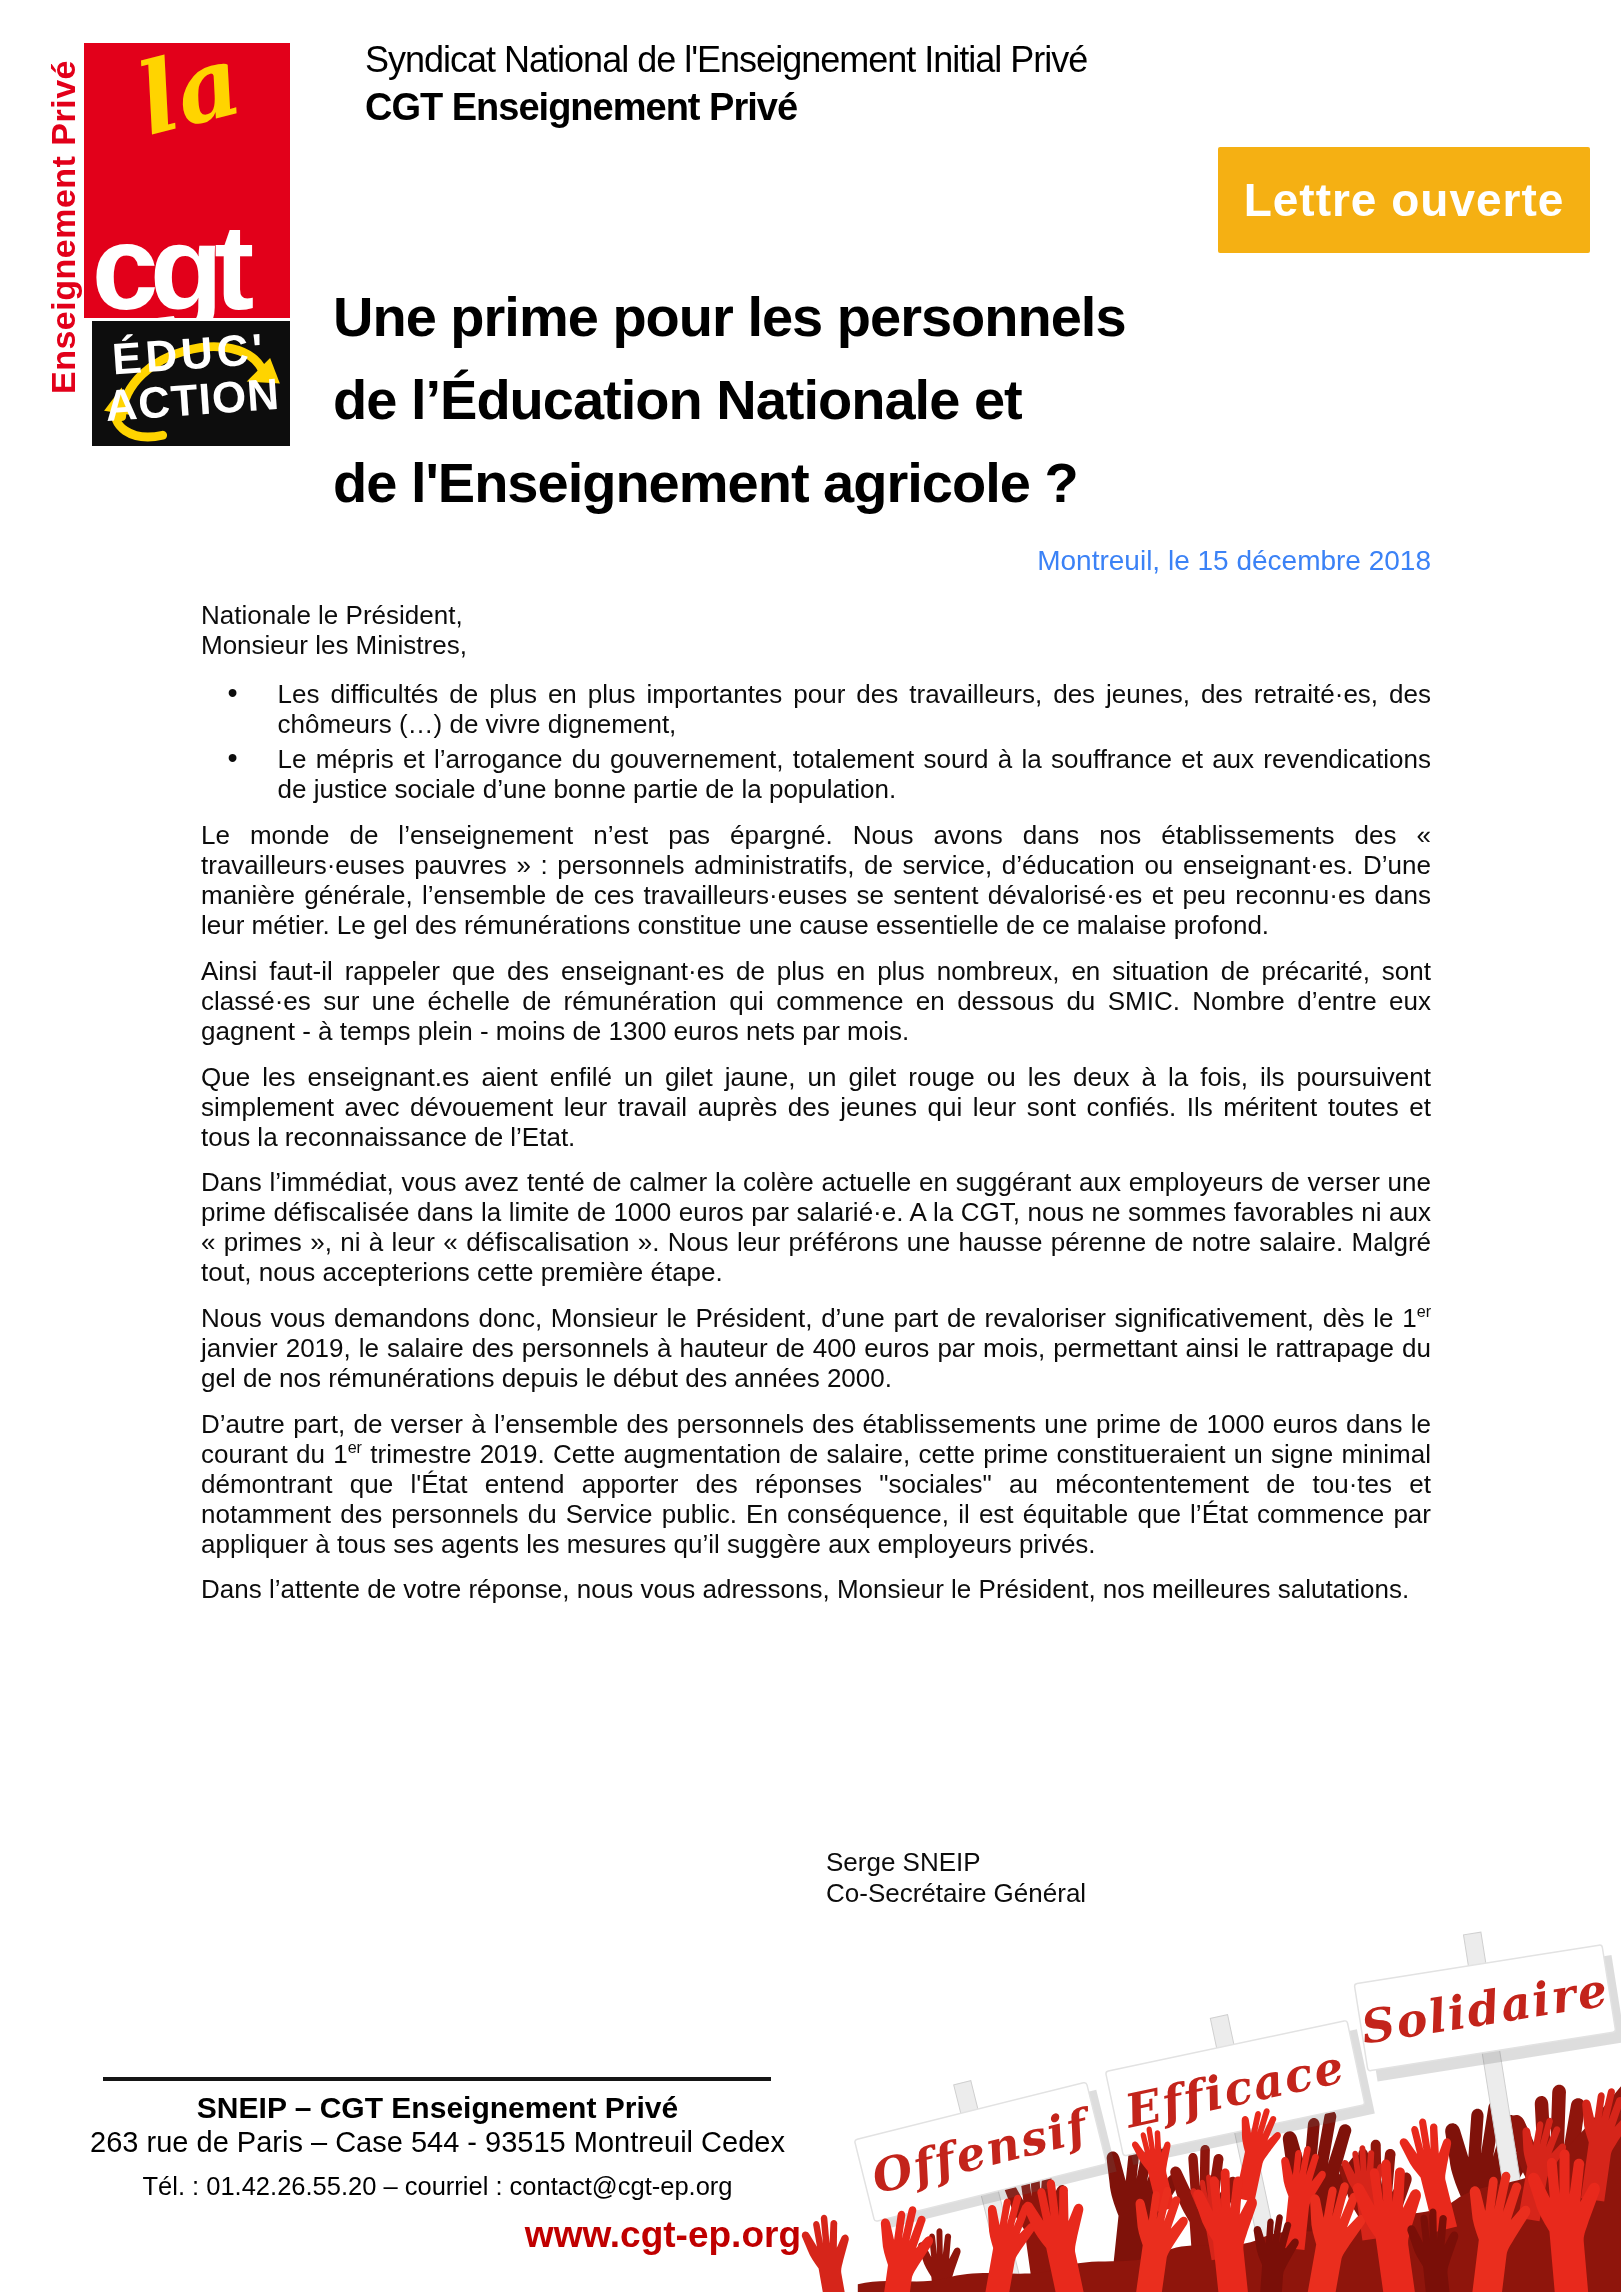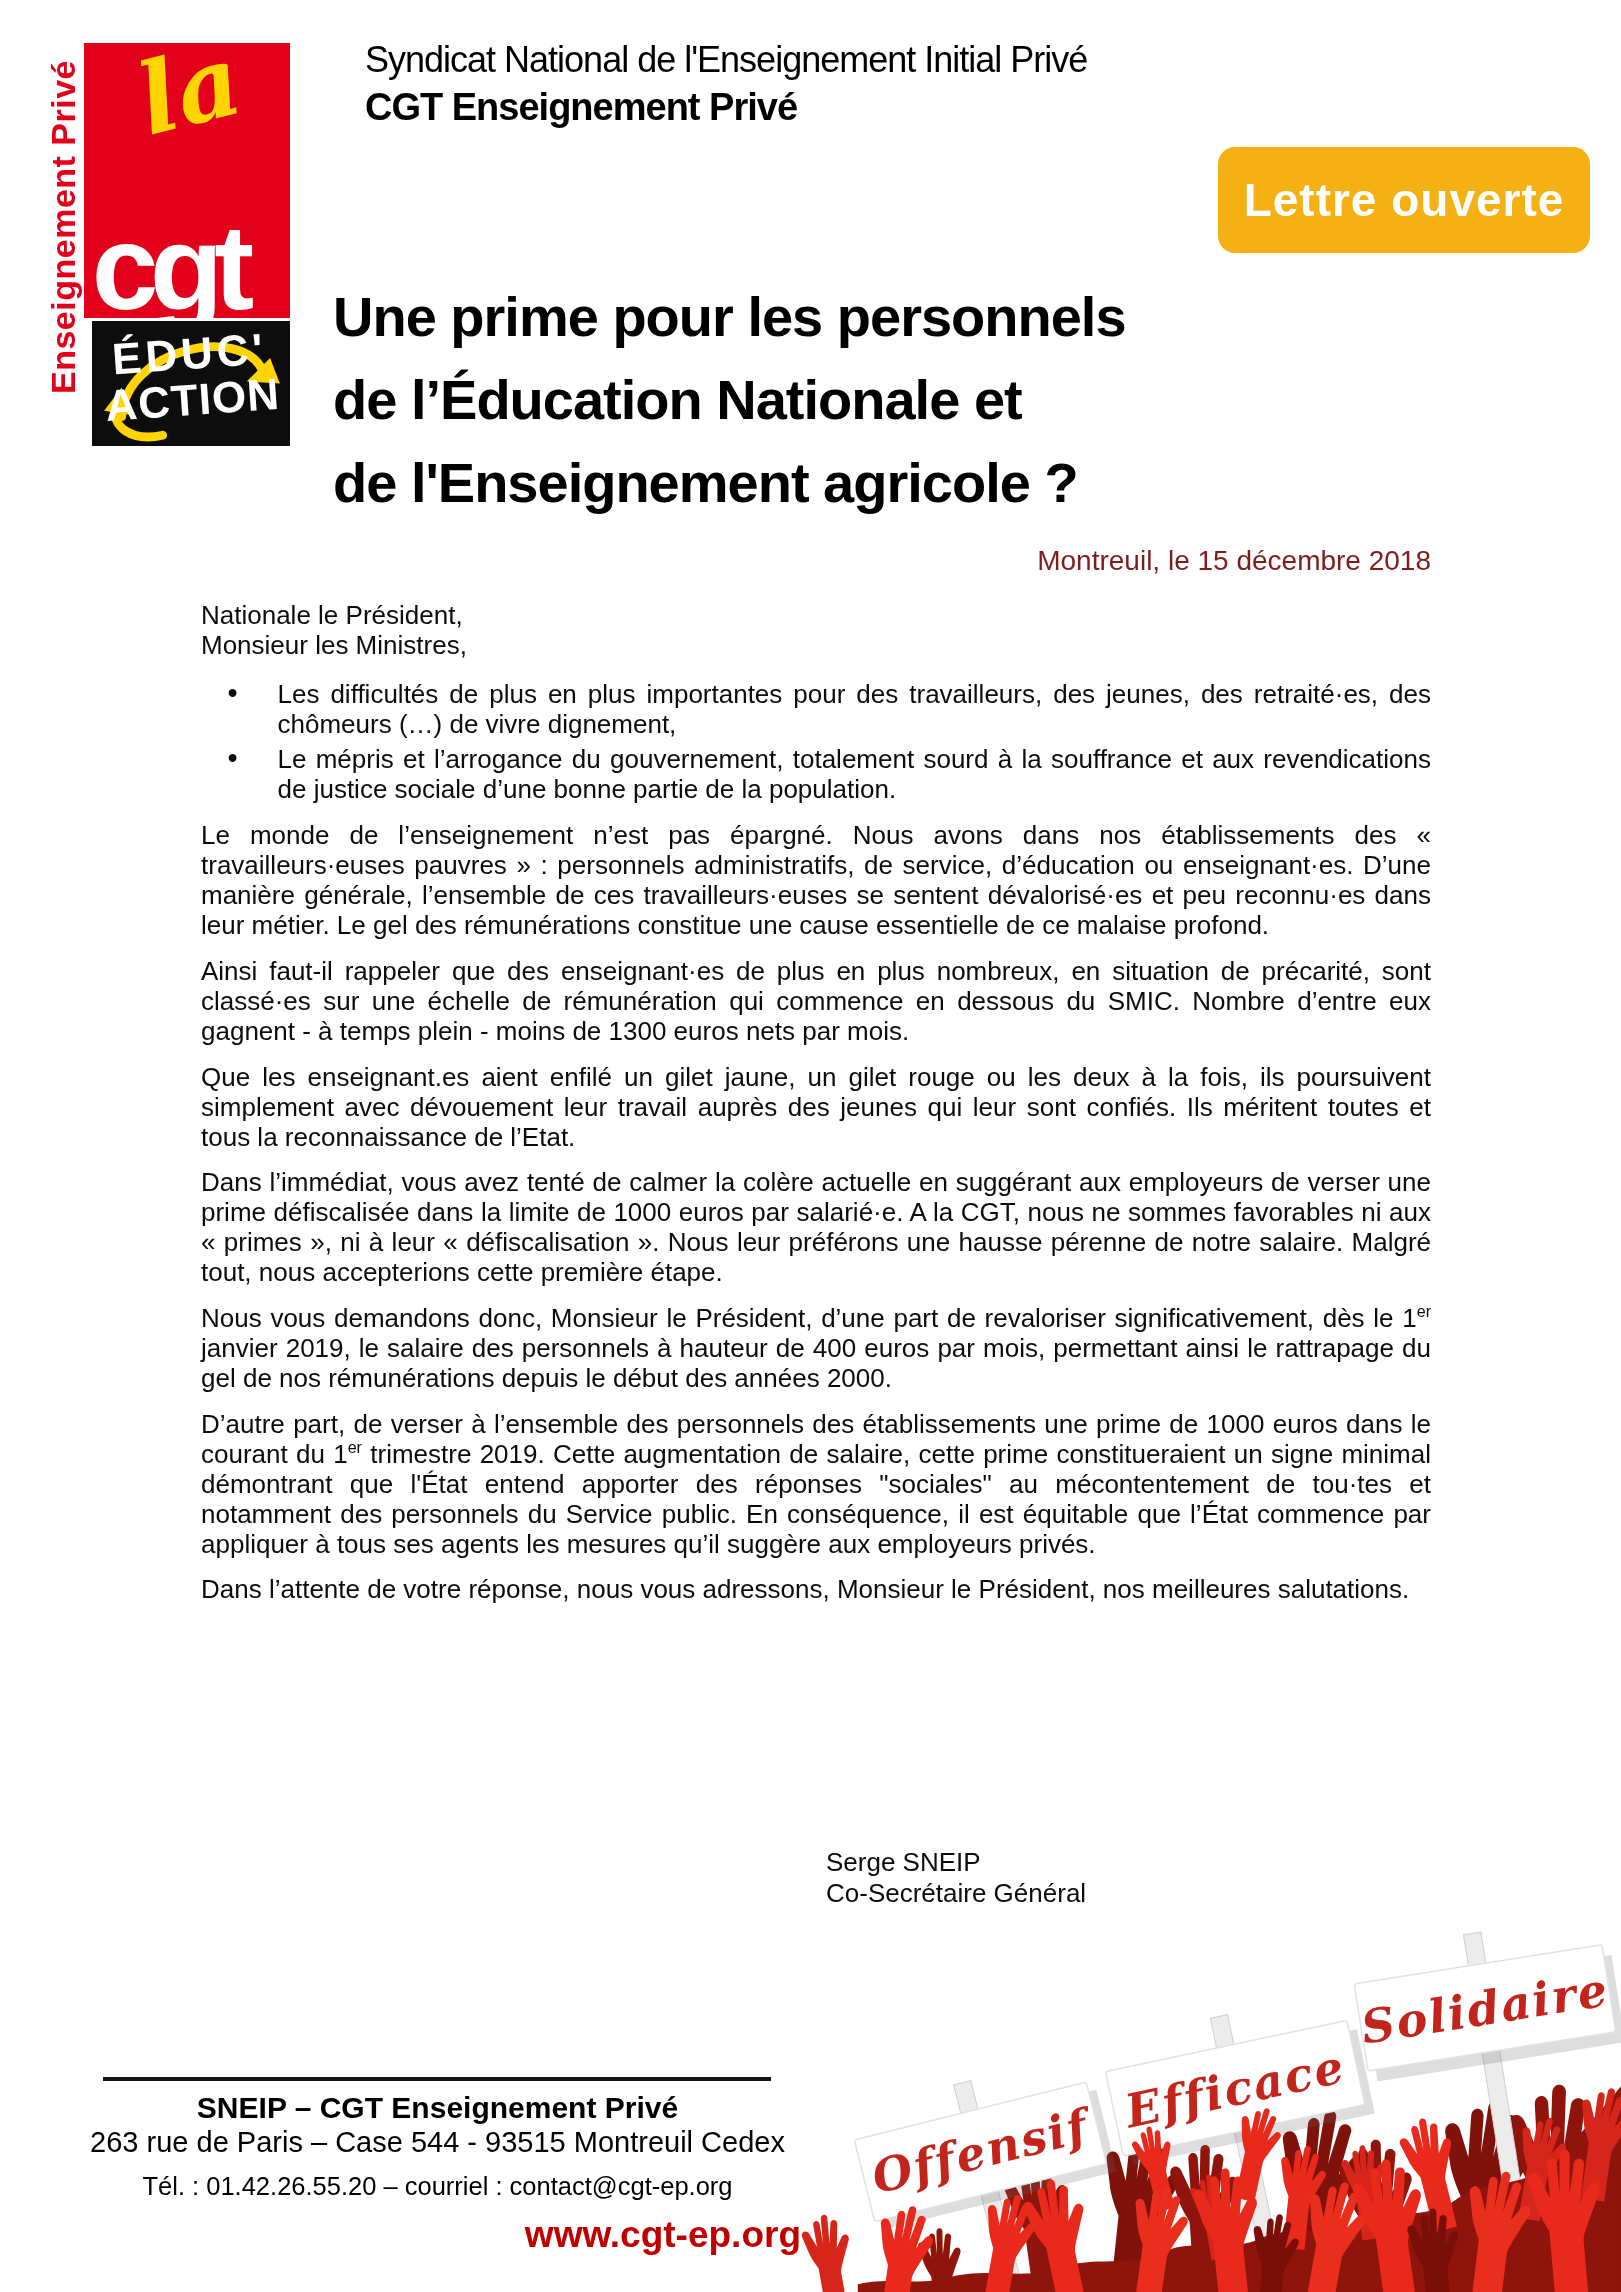--- a/index.html
+++ b/index.html
@@ -20,27 +20,27 @@
        font-weight:bold;transform:rotate(-4deg);line-height:1.05;}
   .educ-l1{font-size:44px;letter-spacing:3.9px;}
   .educ-l2{font-size:44px;letter-spacing:1px;}
   .educ-arrows{position:absolute;left:0;top:0;width:198px;height:125px;}
 
   
   .header-line1{position:absolute;left:365px;top:39px;font-size:36px;letter-spacing:-1px;color:#000;white-space:nowrap;}
   .header-line2{position:absolute;left:365px;top:86px;font-size:38px;font-weight:bold;letter-spacing:-1px;color:#000;white-space:nowrap;}
 
   .badge{position:absolute;left:1218px;top:147px;width:372px;height:106px;background:#F5B013;
-         border-radius:17px;display:flex;align-items:center;justify-content:center;}
+         border-radius:2px;display:flex;align-items:center;justify-content:center;}
   .badge span{color:#fff;font-weight:bold;font-size:46px;letter-spacing:1px;}
 
   .title{position:absolute;left:333px;top:275px;width:1225px;text-align:left;
          color:#000000;font-weight:bold;font-size:56px;line-height:83px;letter-spacing:-1px;}
 
-  .date{position:absolute;left:201px;top:545px;width:1230px;text-align:right;font-size:28px;color:#7f1d1d;}
+  .date{position:absolute;left:201px;top:545px;width:1230px;text-align:right;font-size:28px;color:#3b82f6;}
 
   
   .letter{position:absolute;left:201px;top:600px;width:1230px;font-size:26px;line-height:30px;
           text-align:justify;color:#0c0c0c;}
   .sal{text-align:left;}
   .letter p{margin:15.7px 0 0 0;}
   .letter p.first{margin-top:62px;}
   ul.bullets{margin:18.6px 0 0 0;padding:0 0 0 26.5px;list-style:none;}
   ul.bullets li{position:relative;padding-left:50px;margin:0;}
   ul.bullets li + li{margin-top:5.9px;}

